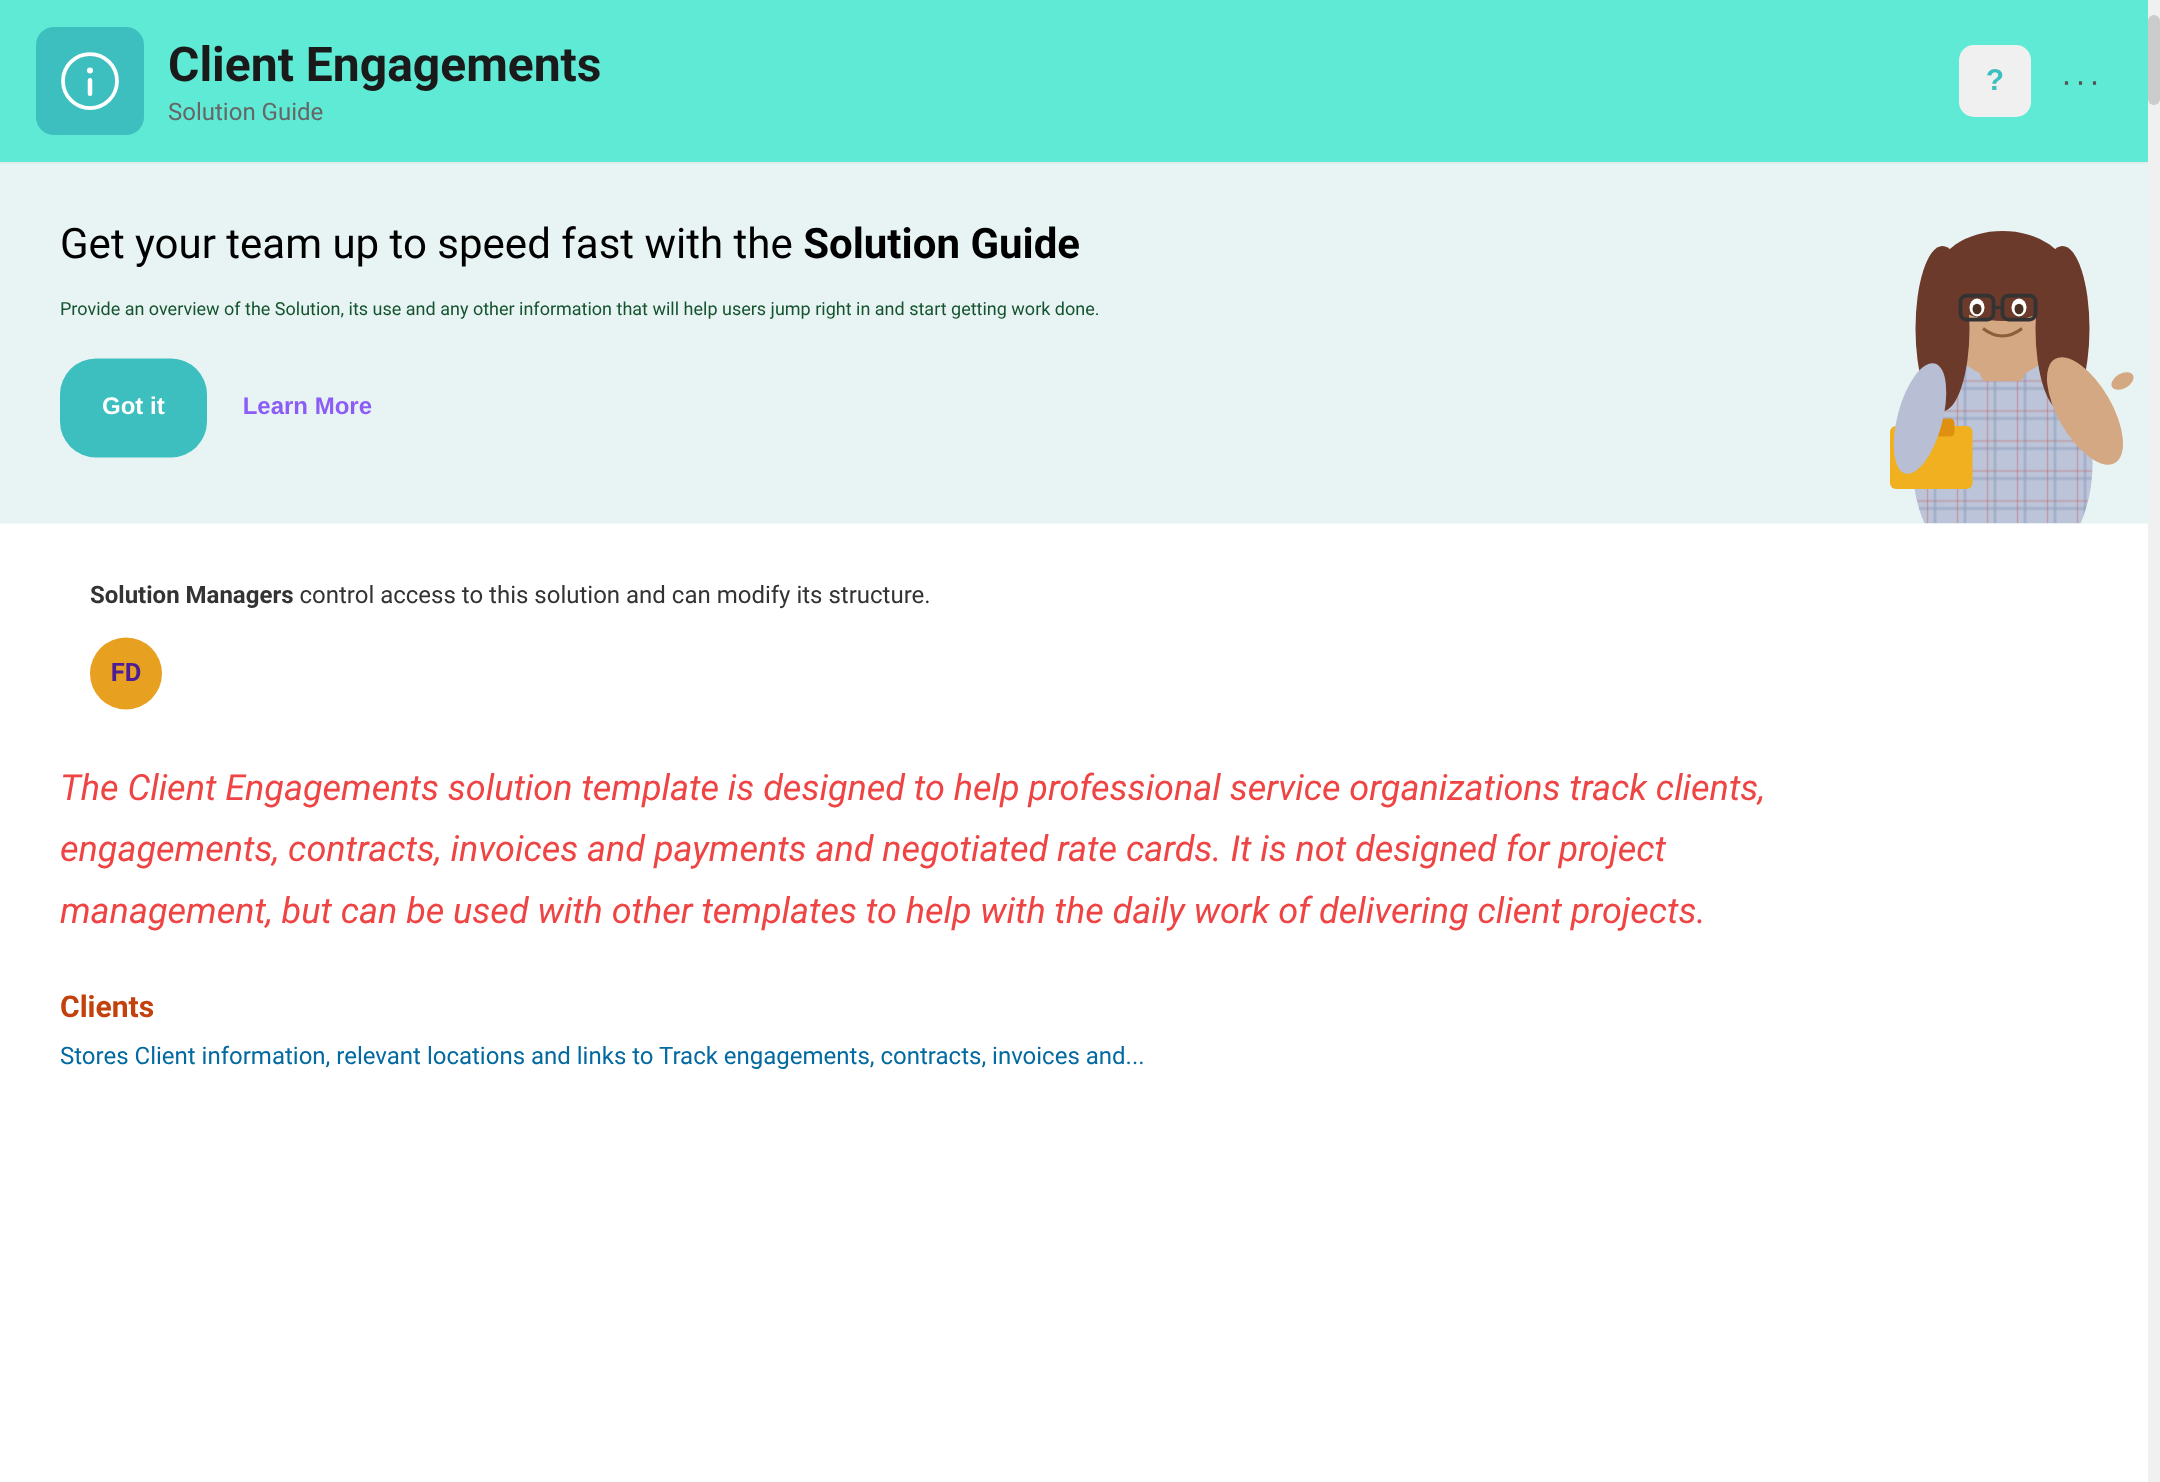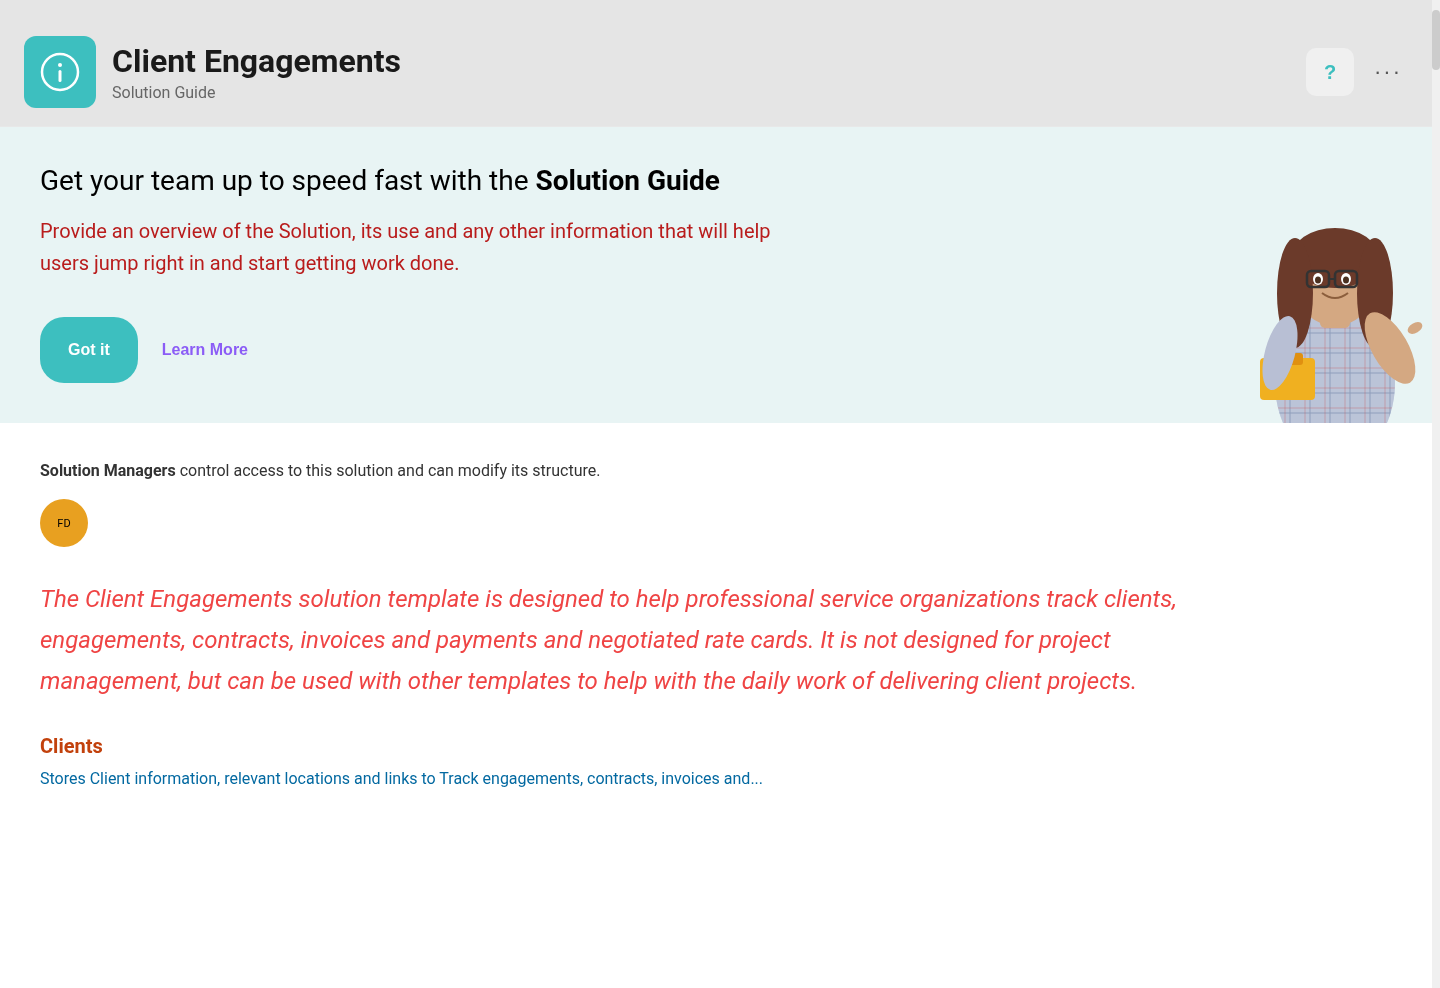--- a/index.html
+++ b/index.html
@@ -10,22 +10,22 @@
       width: 1440px;
       min-height: 988px;
       overflow-x: hidden;
     }
 
     
     .header {
       display: flex;
       align-items: center;
       justify-content: space-between;
-      padding: 36px 30px 18px 24px;
-      background: #e5e5e5;
+      padding: 18px 30px 18px 24px;
+      background: #5eead4;
       border-bottom: 1px solid #e8e8e8;
     }
     .header-left {
       display: flex;
       align-items: center;
       gap: 16px;
     }
     .header-icon-box {
       width: 72px;
       height: 72px;
@@ -100,24 +100,24 @@
       font-size: 28px;
       font-weight: 400;
       color: #000000;
       margin-bottom: 16px;
       line-height: 1.3;
     }
     .banner-heading strong {
       font-weight: 700;
     }
     .banner-desc {
-      font-size: 20px;
-      color: #b91c1c;
+      font-size: 12px;
+      color: #14532d;
       line-height: 1.6;
-      margin-bottom: 38px;
+      margin-bottom: 22px;
       max-width: 760px;
     }
     .banner-actions {
       display: flex;
       align-items: center;
       gap: 24px;
     }
     .btn-got-it {
       background: #3dbfbf;
       color: #fff;
@@ -146,41 +146,42 @@
       overflow: hidden;
     }
 
     
     .main-content {
       padding: 36px 40px 40px 40px;
       background: #fff;
     }
     .managers-section {
       margin-bottom: 32px;
+      margin-left: 20px;
     }
     .managers-text {
       font-size: 16px;
       color: #333;
       margin-bottom: 16px;
       line-height: 1.5;
     }
     .managers-text strong {
       font-weight: 700;
     }
     .avatar {
       width: 48px;
       height: 48px;
       border-radius: 50%;
       background: #e8a020;
       display: flex;
       align-items: center;
       justify-content: center;
-      color: #000000;
-      font-size: 11px;
-      font-weight: 400;
+      color: #4c1d95;
+      font-size: 17px;
+      font-weight: 700;
     }
     .description-section {
       margin-top: 32px;
       margin-bottom: 32px;
     }
     .description-text {
       font-size: 24px;
       color: #ef4444;
       line-height: 1.7;
       max-width: 1200px;

